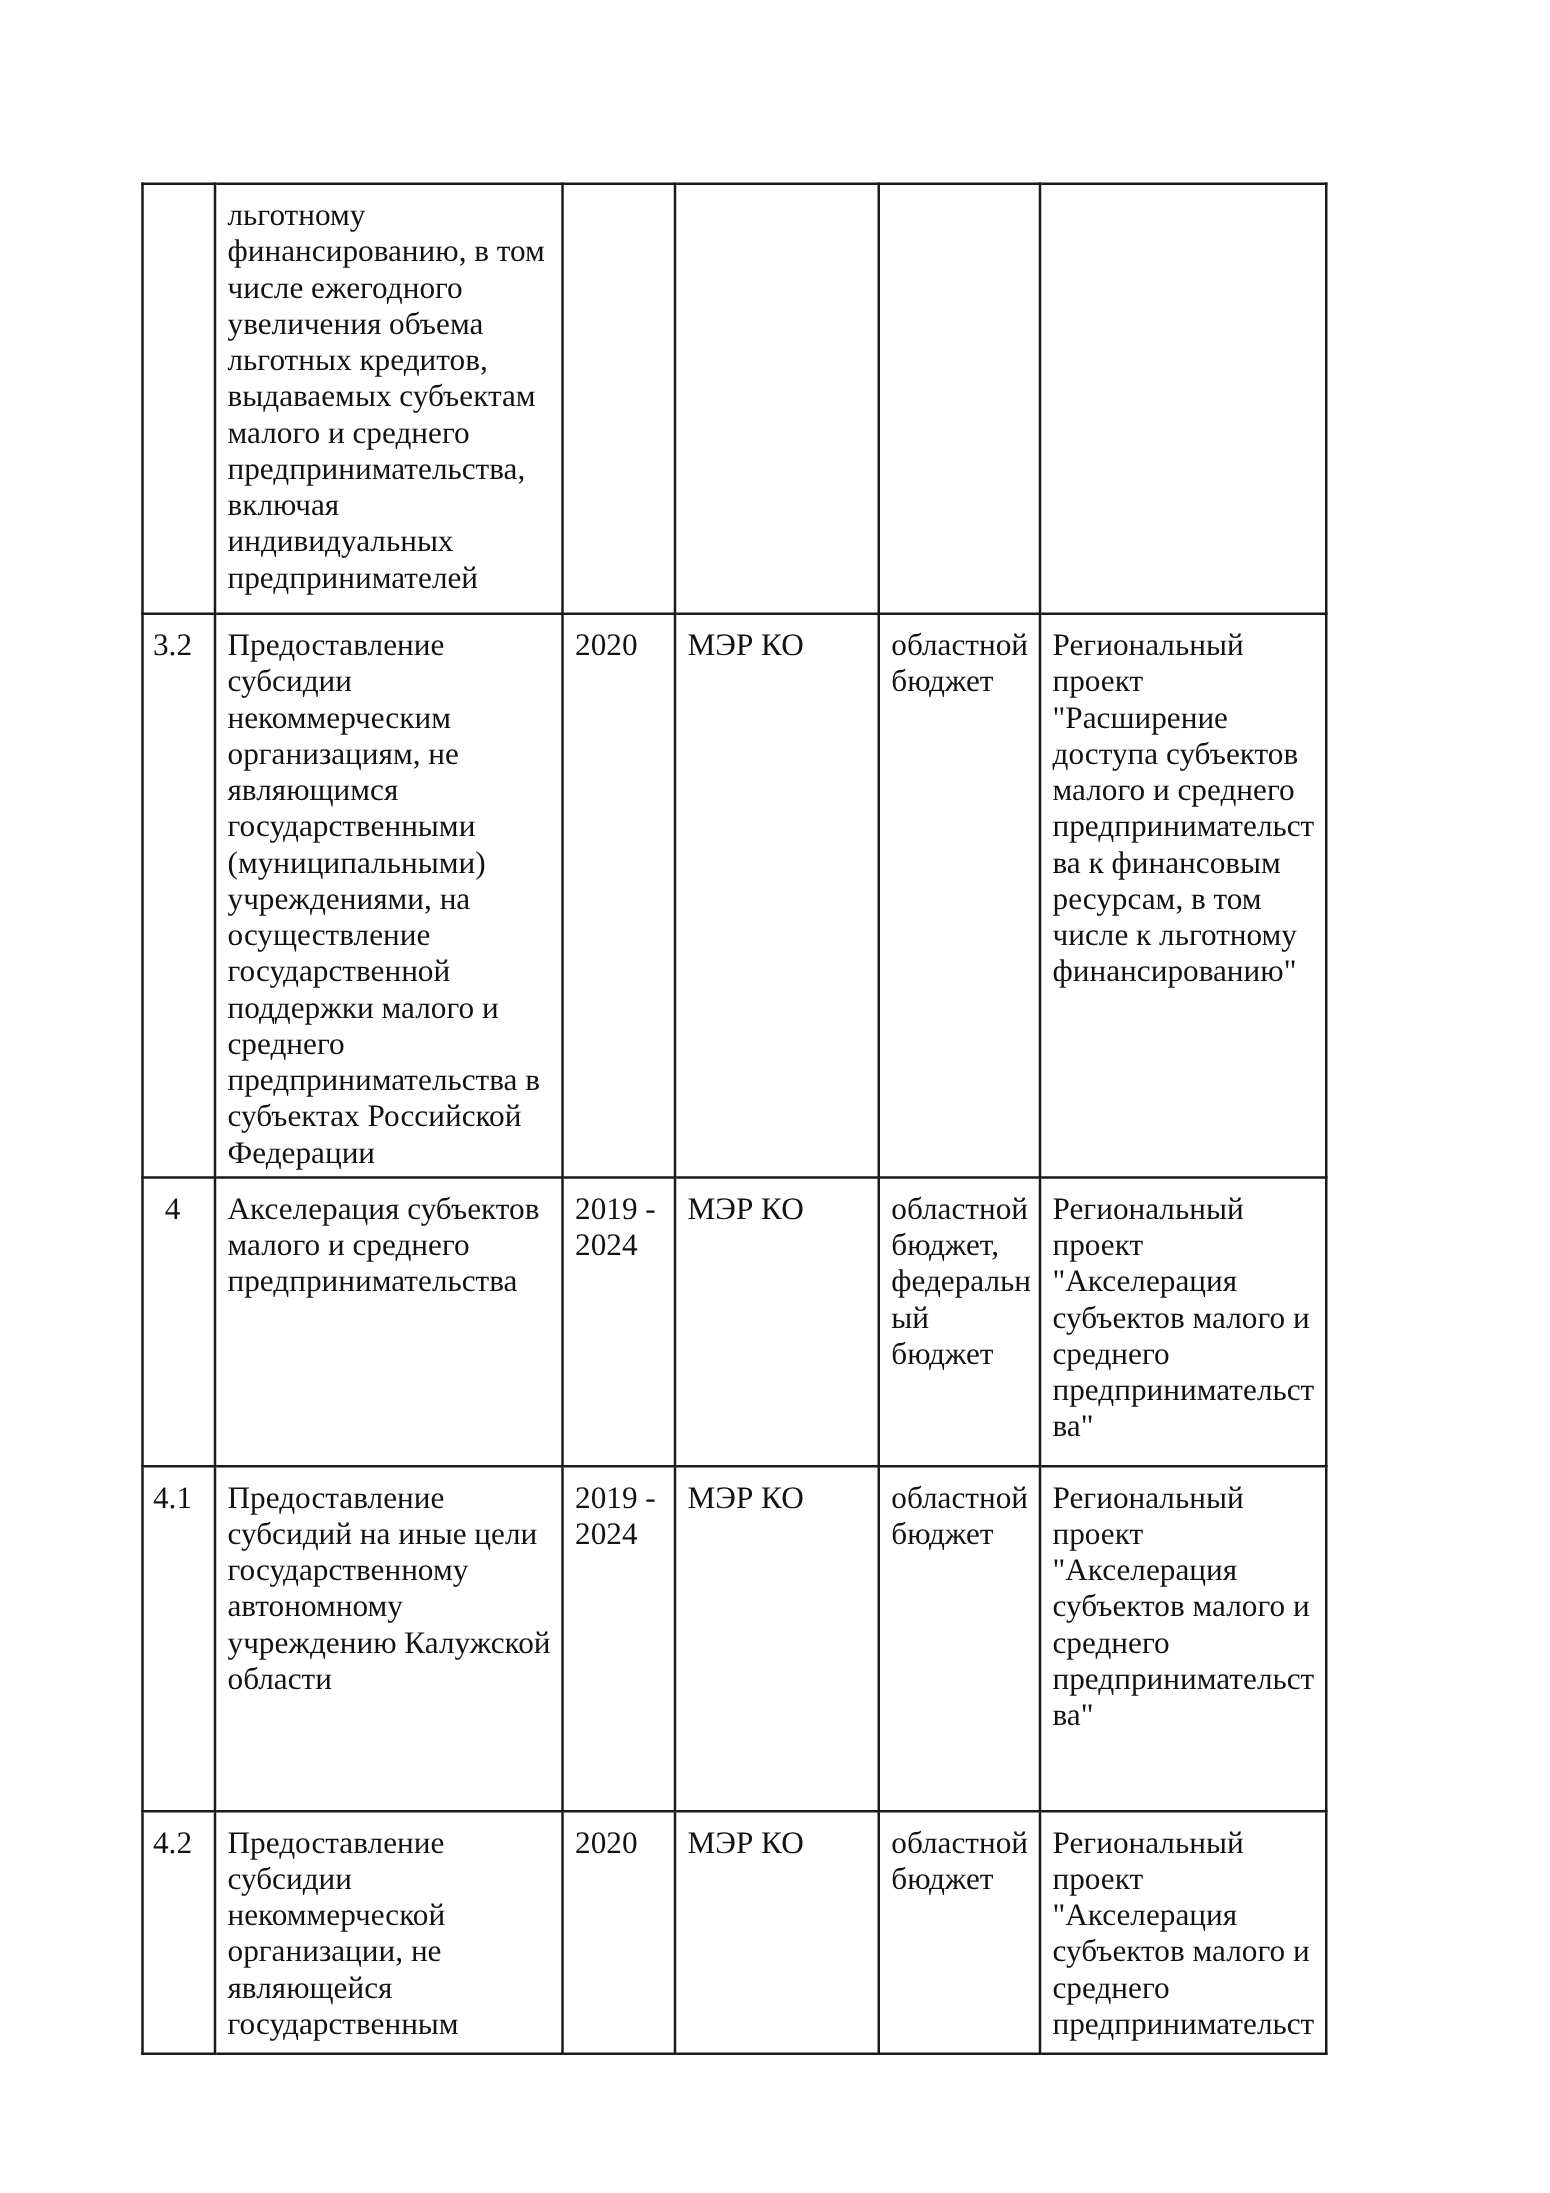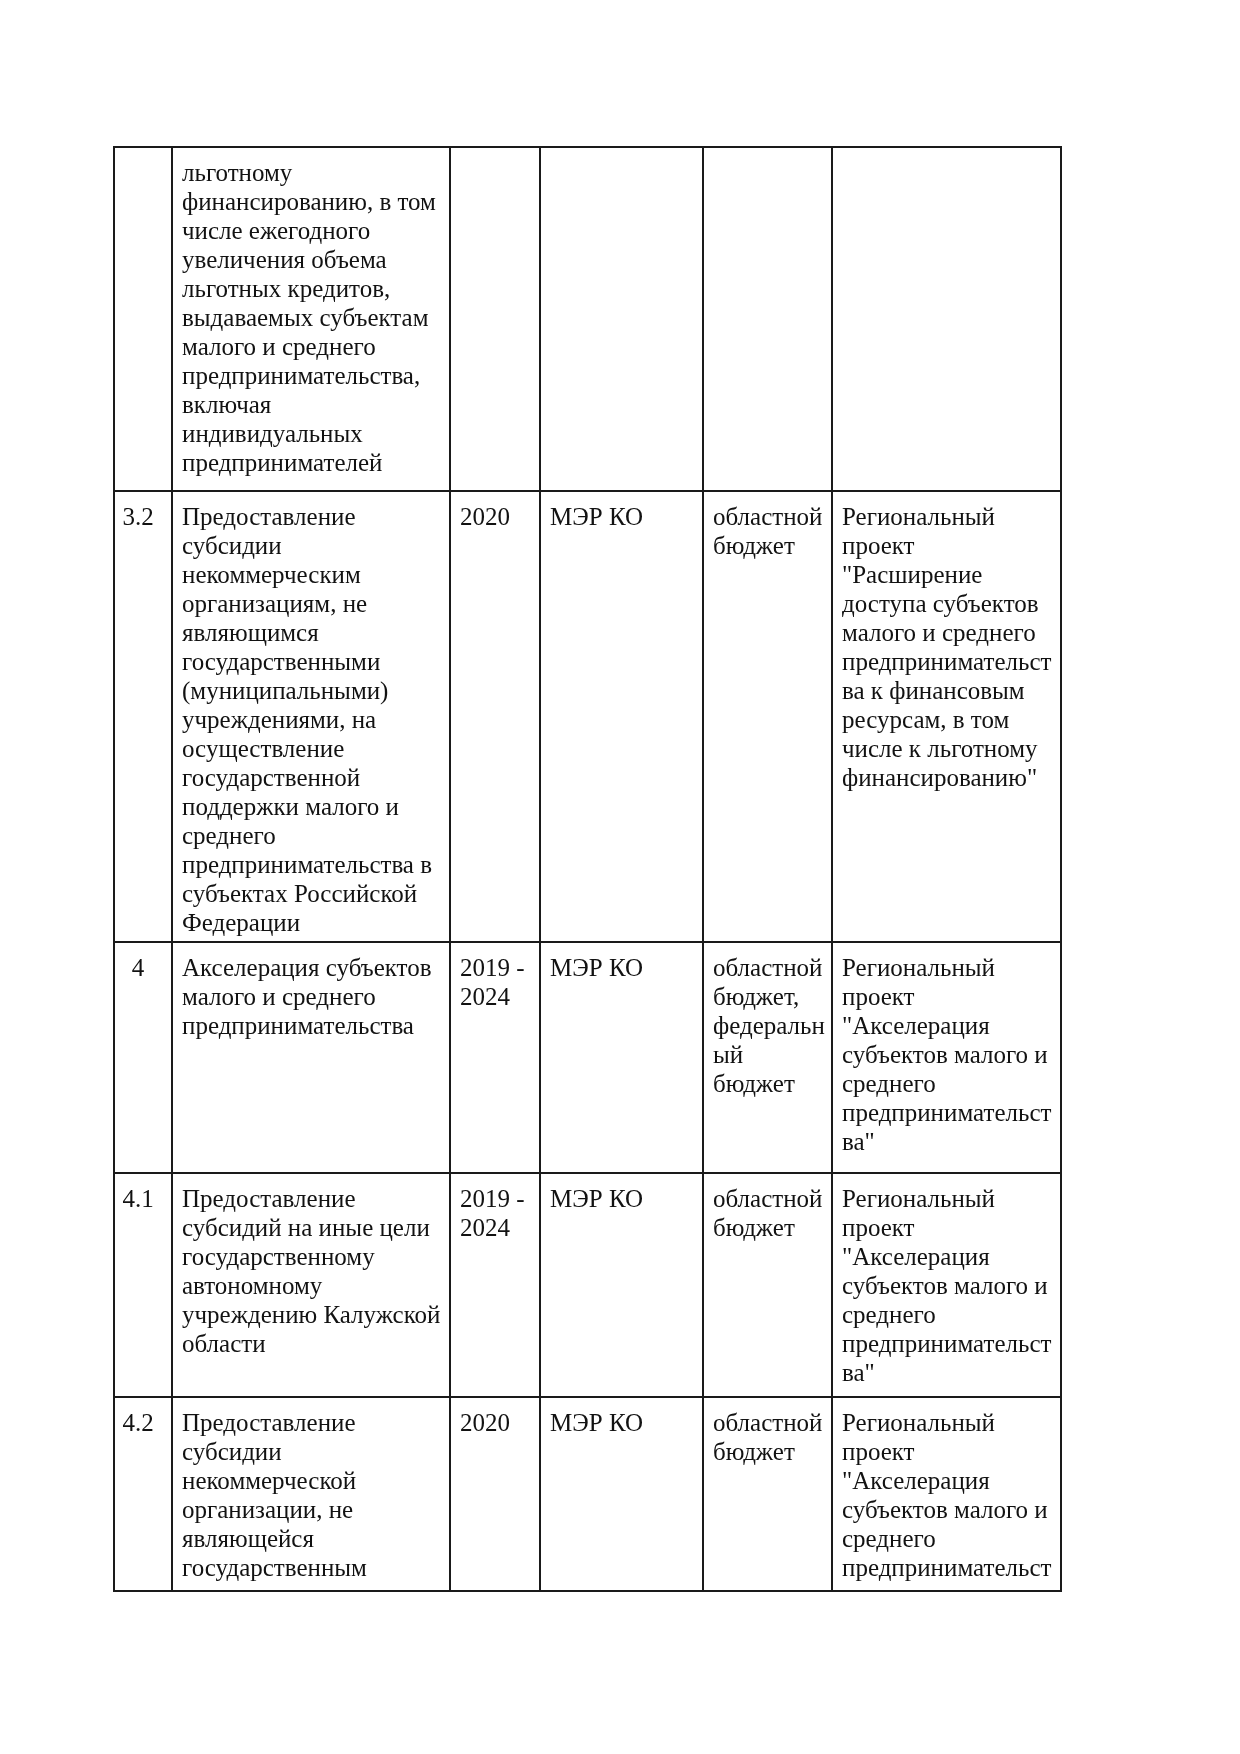--- a/index.html
+++ b/index.html
@@ -115,21 +115,21 @@
 ый
 бюджет</td>
       <td>Региональный
 проект
 "Акселерация
 субъектов малого и
 среднего
 предпринимательст
 ва"</td>
     </tr>
-    <tr style="height:224px">
+    <tr style="height:276px">
       <td class="num">4.1</td>
       <td>Предоставление
 субсидий на иные цели
 государственному
 автономному
 учреждению Калужской
 области</td>
       <td>2019 -
 2024</td>
       <td>МЭР КО</td>

